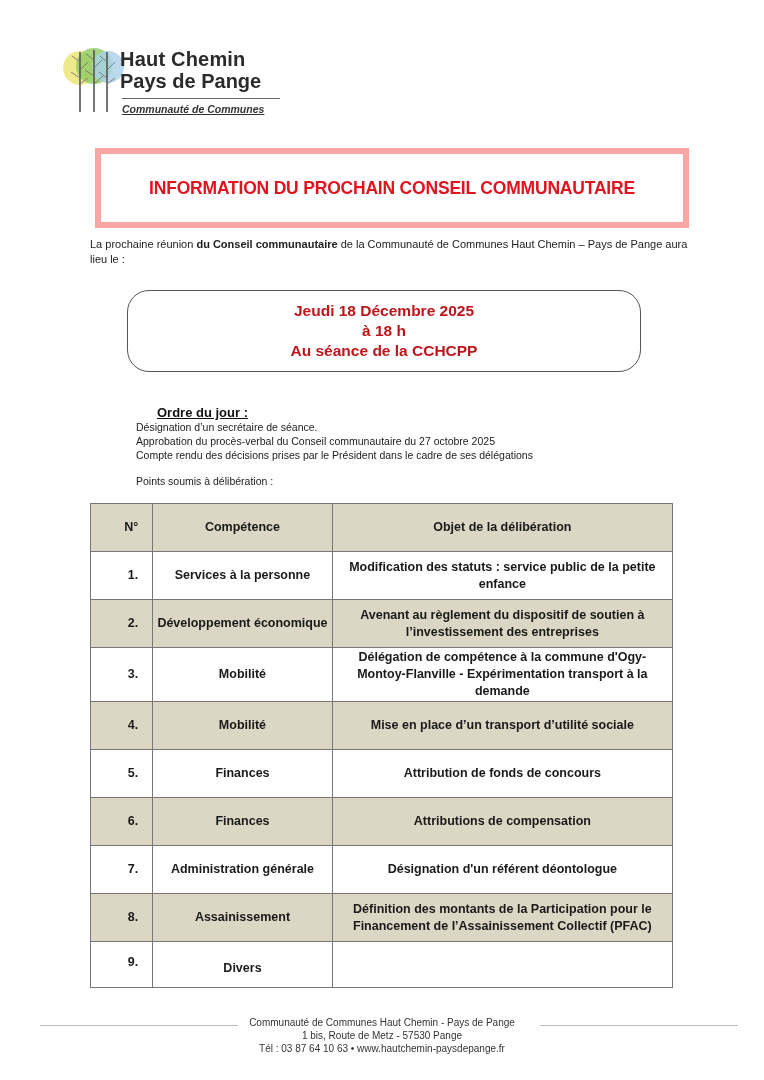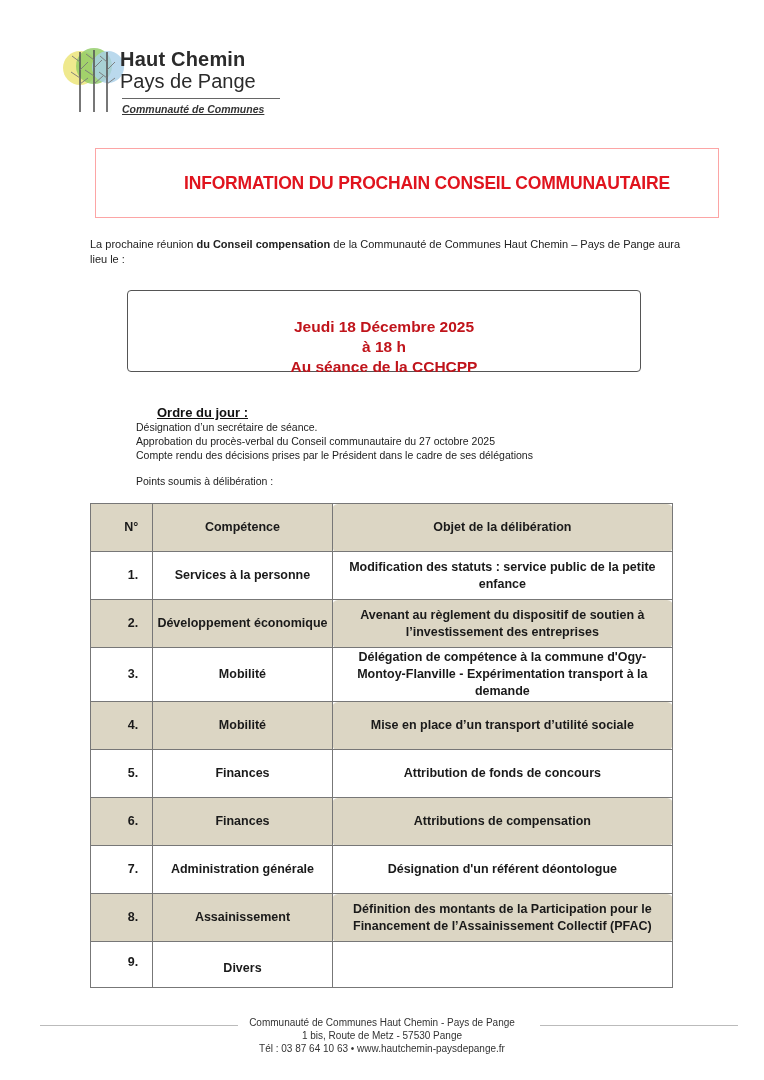--- a/index.html
+++ b/index.html
@@ -1,45 +1,45 @@
 <!DOCTYPE html>
 <html><head>
 <meta charset="utf-8">
 <style>
   html, body { margin:0; padding:0; background:#ffffff; }
   body { width:764px; height:1080px; position:relative; overflow:hidden;
          font-family:"Liberation Sans", sans-serif; color:#111; }
   .logo { position:absolute; left:58px; top:40px; width:230px; height:80px; }
   .logo-trees { position:absolute; left:0; top:0; width:72px; height:76px; }
   .logo-t1 { position:absolute; left:62px; top:8px; font-size:20px; font-weight:bold; color:#2b2b2b; letter-spacing:0.2px; }
-  .logo-t2 { position:absolute; left:62px; top:30px; font-size:20px; font-weight:normal; color:#2b2b2b; }
+  .logo-t2 { position:absolute; left:62px; top:30px; font-size:20px; font-weight:bold; color:#2b2b2b; }
   .logo-rule { position:absolute; left:64px; top:58px; width:158px; height:1px; background:#666; }
   .logo-t3 { position:absolute; left:64px; top:63px; font-size:10.5px; font-style:italic; font-weight:bold; color:#333;text-decoration:underline; }
 
   .title-box { position:absolute; left:95px; top:148px; width:582px; height:68px;
-               border:1px solid #fca5a5; display:flex; align-items:center; justify-content:center;padding-left:40px; }
+               border:6px solid #fca5a5; display:flex; align-items:center; justify-content:center; }
   .title-box span { color:#e0141e; font-weight:bold; font-size:17.5px; letter-spacing:-0.2px; }
 
   .intro { position:absolute; left:90px; top:237px; width:600px; font-size:11px; line-height:15px; color:#222; }
 
   .date-box { position:absolute; left:127px; top:290px; width:514px; height:82px;
-              border:1px solid #555; border-radius:4px; text-align:center;
-              color:#c0141b; font-weight:bold; font-size:15.5px; line-height:20px; padding-top:26px; box-sizing:border-box; }
+              border:1px solid #555; border-radius:22px; text-align:center;
+              color:#c0141b; font-weight:bold; font-size:15.5px; line-height:20px; padding-top:10px; box-sizing:border-box; }
 
   .agenda { position:absolute; left:136px; top:405px; font-size:10.5px; line-height:14px; color:#222; }
   .agenda .head { font-size:13px; font-weight:bold; text-decoration:underline; color:#111; line-height:15px;margin-left:21px; }
   .agenda .gap { height:12px; }
 
   table.delib { position:absolute; left:90px; top:503px; width:583px; border-collapse:collapse;
                 font-size:12.5px; font-weight:bold; color:#1a1a1a; }
   table.delib td { border:1px solid #777; text-align:center; vertical-align:middle; padding:0 4px; line-height:17px; }
   table.delib tr.shade td { background:#dcd6c4; }
   table.delib td.num { width:45px; text-align:right; padding-right:14px; }
   table.delib td.comp { width:175px; }
-  table.delib td.obj { width:345px;border-radius:6px; }
+  table.delib td.obj { width:345px; }
   table.delib tr.h48 { height:48px; }
   table.delib tr.h54 { height:54px; }
   table.delib tr.h45 { height:46px; }
 
   .footer { position:absolute; left:0; top:1016px; width:764px; text-align:center;
             font-size:10px; line-height:13px; color:#333; }
   .footer-rule-l { position:absolute; left:40px; top:1025px; width:198px; height:1px; background:#bbb; }
   .footer-rule-r { position:absolute; left:540px; top:1025px; width:198px; height:1px; background:#bbb; }
 </style>
 </head>
@@ -65,21 +65,21 @@
   <div class="logo-t2">Pays de Pange</div>
   <div class="logo-rule"></div>
   <div class="logo-t3">Communauté de Communes</div>
 </div>
 
 <div class="title-box">
   <span>INFORMATION DU PROCHAIN CONSEIL COMMUNAUTAIRE</span>
 </div>
 
 <div class="intro">
-  <span>La prochaine réunion </span><b>du Conseil compensation</b><span> de la Communauté de Communes Haut Chemin – Pays de Pange aura lieu le :</span>
+  <span>La prochaine réunion </span><b>du Conseil communautaire</b><span> de la Communauté de Communes Haut Chemin – Pays de Pange aura lieu le :</span>
 </div>
 
 <div class="date-box">
   <div>Jeudi 18 Décembre 2025</div>
   <div>à 18 h</div>
   <div>Au séance de la CCHCPP</div>
 </div>
 
 <div class="agenda">
   <div class="head">Ordre du jour :</div>

